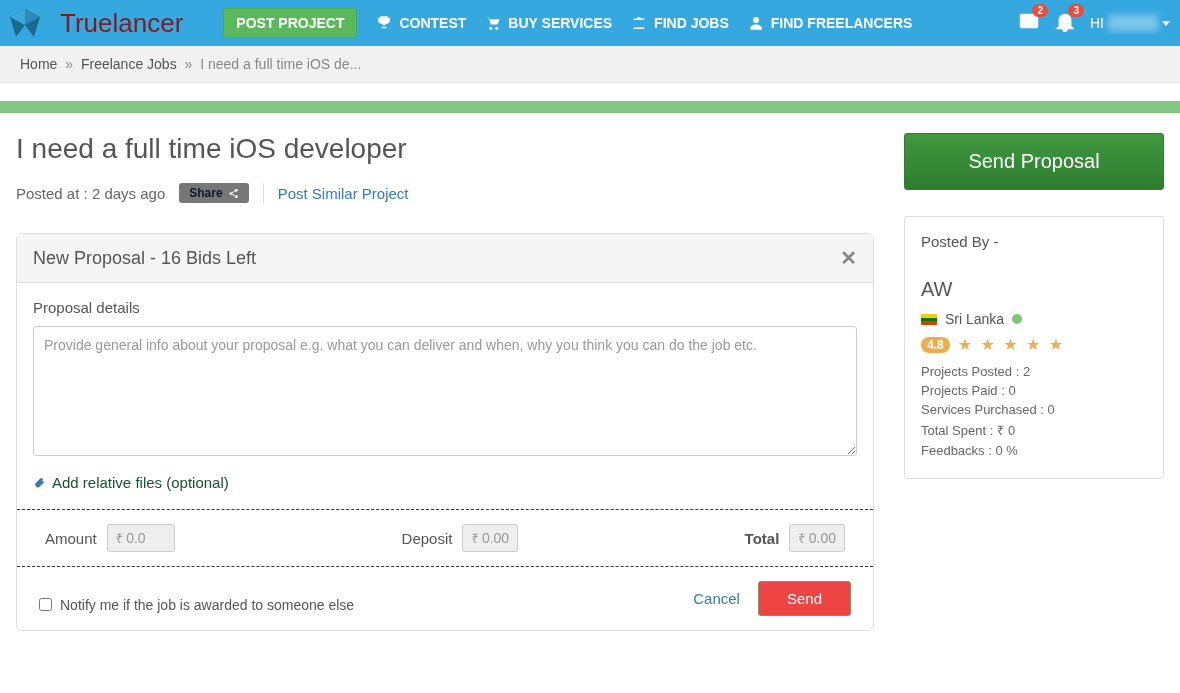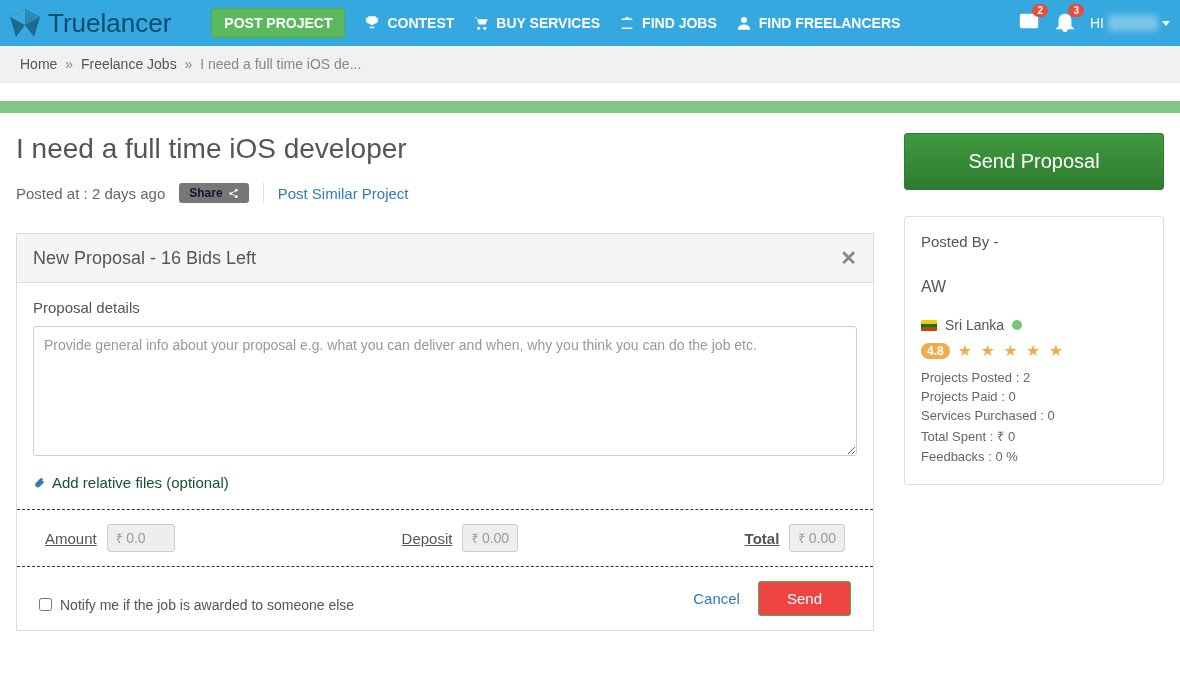--- a/index.html
+++ b/index.html
@@ -2,21 +2,21 @@
 <html><head>
 <meta charset="utf-8">
 <style>
 * { box-sizing: border-box; margin: 0; padding: 0; }
 body { font-family: "Helvetica Neue", Arial, sans-serif; background: #fff; color: #555; }
 
 
 .topbar { background: #36a8e0; height: 46px; display: flex; align-items: center; padding: 0 10px; color: #fff; }
 .logo-wrap { display: flex; align-items: center; gap: 8px; margin-right: 40px; }
 .logo-mark { width: 30px; height: 28px; }
-.brand { font-size: 26px; font-weight: 300; color: #0c4a6e; }
+.brand { font-size: 26px; font-weight: 300; color: #7f1d1d; margin-left: 12px; }
 .nav { display: flex; align-items: center; gap: 18px; flex: 1; }
 .nav-btn-primary { background: #5cb85c; color: #fff; border: 1px solid #4cae4c; padding: 6px 12px; border-radius: 3px; font-weight: 700; font-size: 14px; text-align: center; }
 .nav-item { display: flex; align-items: center; gap: 6px; color: #fff; font-weight: 700; font-size: 14px; cursor: pointer; }
 .nav-item svg { width: 18px; height: 18px; fill: #fff; }
 .nav-right { display: flex; align-items: center; gap: 14px; }
 .icon-badge { position: relative; }
 .icon-badge svg { width: 22px; height: 22px; fill: #fff; stroke: #fff; }
 .badge { position: absolute; top: -6px; right: -8px; background: #e74c3c; color: #fff; border-radius: 8px; font-size: 10px; padding: 1px 5px; font-weight: 700; }
 .hi-user { display: flex; align-items: center; gap: 4px; color: #fff; font-size: 14px; cursor: pointer; }
 .hi-user .blurred { filter: blur(3px); width: 50px; height: 16px; background: #7cc6ea; border-radius: 3px; }
@@ -38,50 +38,50 @@
 
 .job-title { font-size: 28px; font-weight: 400; color: #555; margin-bottom: 18px; }
 .meta-row { display: flex; align-items: center; gap: 14px; font-size: 15px; }
 .posted-at { color: #666; }
 .share-btn { background: #777; color: #0f172a; padding: 3px 10px; border-radius: 3px; font-size: 12px; font-weight: 700; display: inline-flex; align-items: center; gap: 5px; cursor: pointer; }
 .share-btn svg { width: 11px; height: 11px; fill: #fff; }
 .meta-sep { width: 1px; height: 20px; background: #ddd; }
 .similar-link { color: #337ab7; text-decoration: none; cursor: pointer; }
 
 
-.panel { border: 1px solid #ddd; border-radius: 0; margin-top: 30px; }
+.panel { border: 1px solid #ddd; border-radius: 6px; margin-top: 30px; }
 .panel-head { background: #f5f5f5; border-bottom: 1px solid #ddd; padding: 12px 16px; display: flex; justify-content: space-between; align-items: center; }
 .panel-head h3 { font-size: 18px; font-weight: 400; color: #555; }
 .close-x { color: #888; font-size: 20px; font-weight: 700; cursor: pointer; }
 .panel-body { padding: 16px; }
 .field-label { color: #555; font-size: 15px; margin-bottom: 10px; }
 .proposal-ta { width: 100%; height: 130px; border: 1px solid #ccc; border-radius: 3px; padding: 10px; font-size: 14px; color: #555; resize: vertical; font-family: inherit; }
 .proposal-ta::placeholder { color: #999; }
 .add-files { color: #14532d; font-size: 15px; display: inline-flex; align-items: center; gap: 6px; margin-top: 14px; cursor: pointer; }
 .add-files svg { width: 13px; height: 13px; fill: #337ab7; }
 
 .amount-row { border-top: 1px dashed #333; border-bottom: 1px dashed #333; padding: 14px 28px; display: flex; align-items: center; gap: 12px; justify-content: space-between; }
 .amount-group { display: flex; align-items: center; gap: 10px; }
-.amount-label { color: #555; font-size: 15px; text-decoration: underline; }
+.amount-label { color: #555; font-size: 15px; }
 .amount-box { display: flex; align-items: center; background: #eee; border: 1px solid #ccc; border-radius: 3px; padding: 4px 8px; color: #999; font-size: 14px; height: 28px; }
 .amount-box input { border: none; outline: none; background: transparent; width: 40px; color: #999; font-size: 14px; }
 .amount-box.disabled { background: #eee; }
 .rupee { margin-right: 3px; font-size: 13px; }
 
 .panel-foot { padding: 14px 22px; display: flex; align-items: center; justify-content: space-between; }
 .notify-wrap { display: flex; align-items: center; gap: 8px; font-size: 14px; color: #555; margin-top: 12px; }
 .foot-actions { display: flex; align-items: center; gap: 18px; }
 .cancel-link { color: #337ab7; font-size: 15px; cursor: pointer; }
 .send-btn-sm { background: #ef4444; color: #fff; border: 1px solid #4cae4c; padding: 8px 28px; border-radius: 3px; font-size: 15px; cursor: pointer; }
 
 
 .send-proposal-btn { background: #3a8a3a; background: linear-gradient(#3f9a3f, #2f7b2f); color: #fff; text-align: center; padding: 16px; font-size: 20px; border-radius: 3px; border: 1px solid #2f7b2f; cursor: pointer; margin-bottom: 26px; }
 .posted-card { border: 1px solid #ddd; border-radius: 3px; padding: 16px; color: #555; font-size: 14px; }
 .posted-card .lbl { font-size: 15px; margin-bottom: 28px; }
-.poster-name { font-weight: 400; font-size: 16px; margin-bottom: 21px; }
+.poster-name { font-weight: 400; font-size: 20px; margin-bottom: 10px; }
 .country-row { display: flex; align-items: center; gap: 8px; font-size: 14px; margin-bottom: 8px; }
 .flag { width: 16px; height: 11px; background: linear-gradient(to bottom, #f0d000 0 33%, #008000 33% 66%, #d04000 66% 100%); border-radius: 1px; }
 .dot-online { width: 10px; height: 10px; border-radius: 50%; background: #7cc576; }
 .rating-row { display: flex; align-items: center; gap: 8px; margin-bottom: 10px; }
 .rating-badge { background: #f0ad4e; color: #fff; padding: 1px 6px; border-radius: 8px; font-size: 12px; font-weight: 700; }
 .stars { color: #f0ad4e; font-size: 16px; letter-spacing: 2px; }
 .stat-line { font-size: 13px; color: #666; margin-bottom: 4px; }
 </style>
 </head>
 <body>

